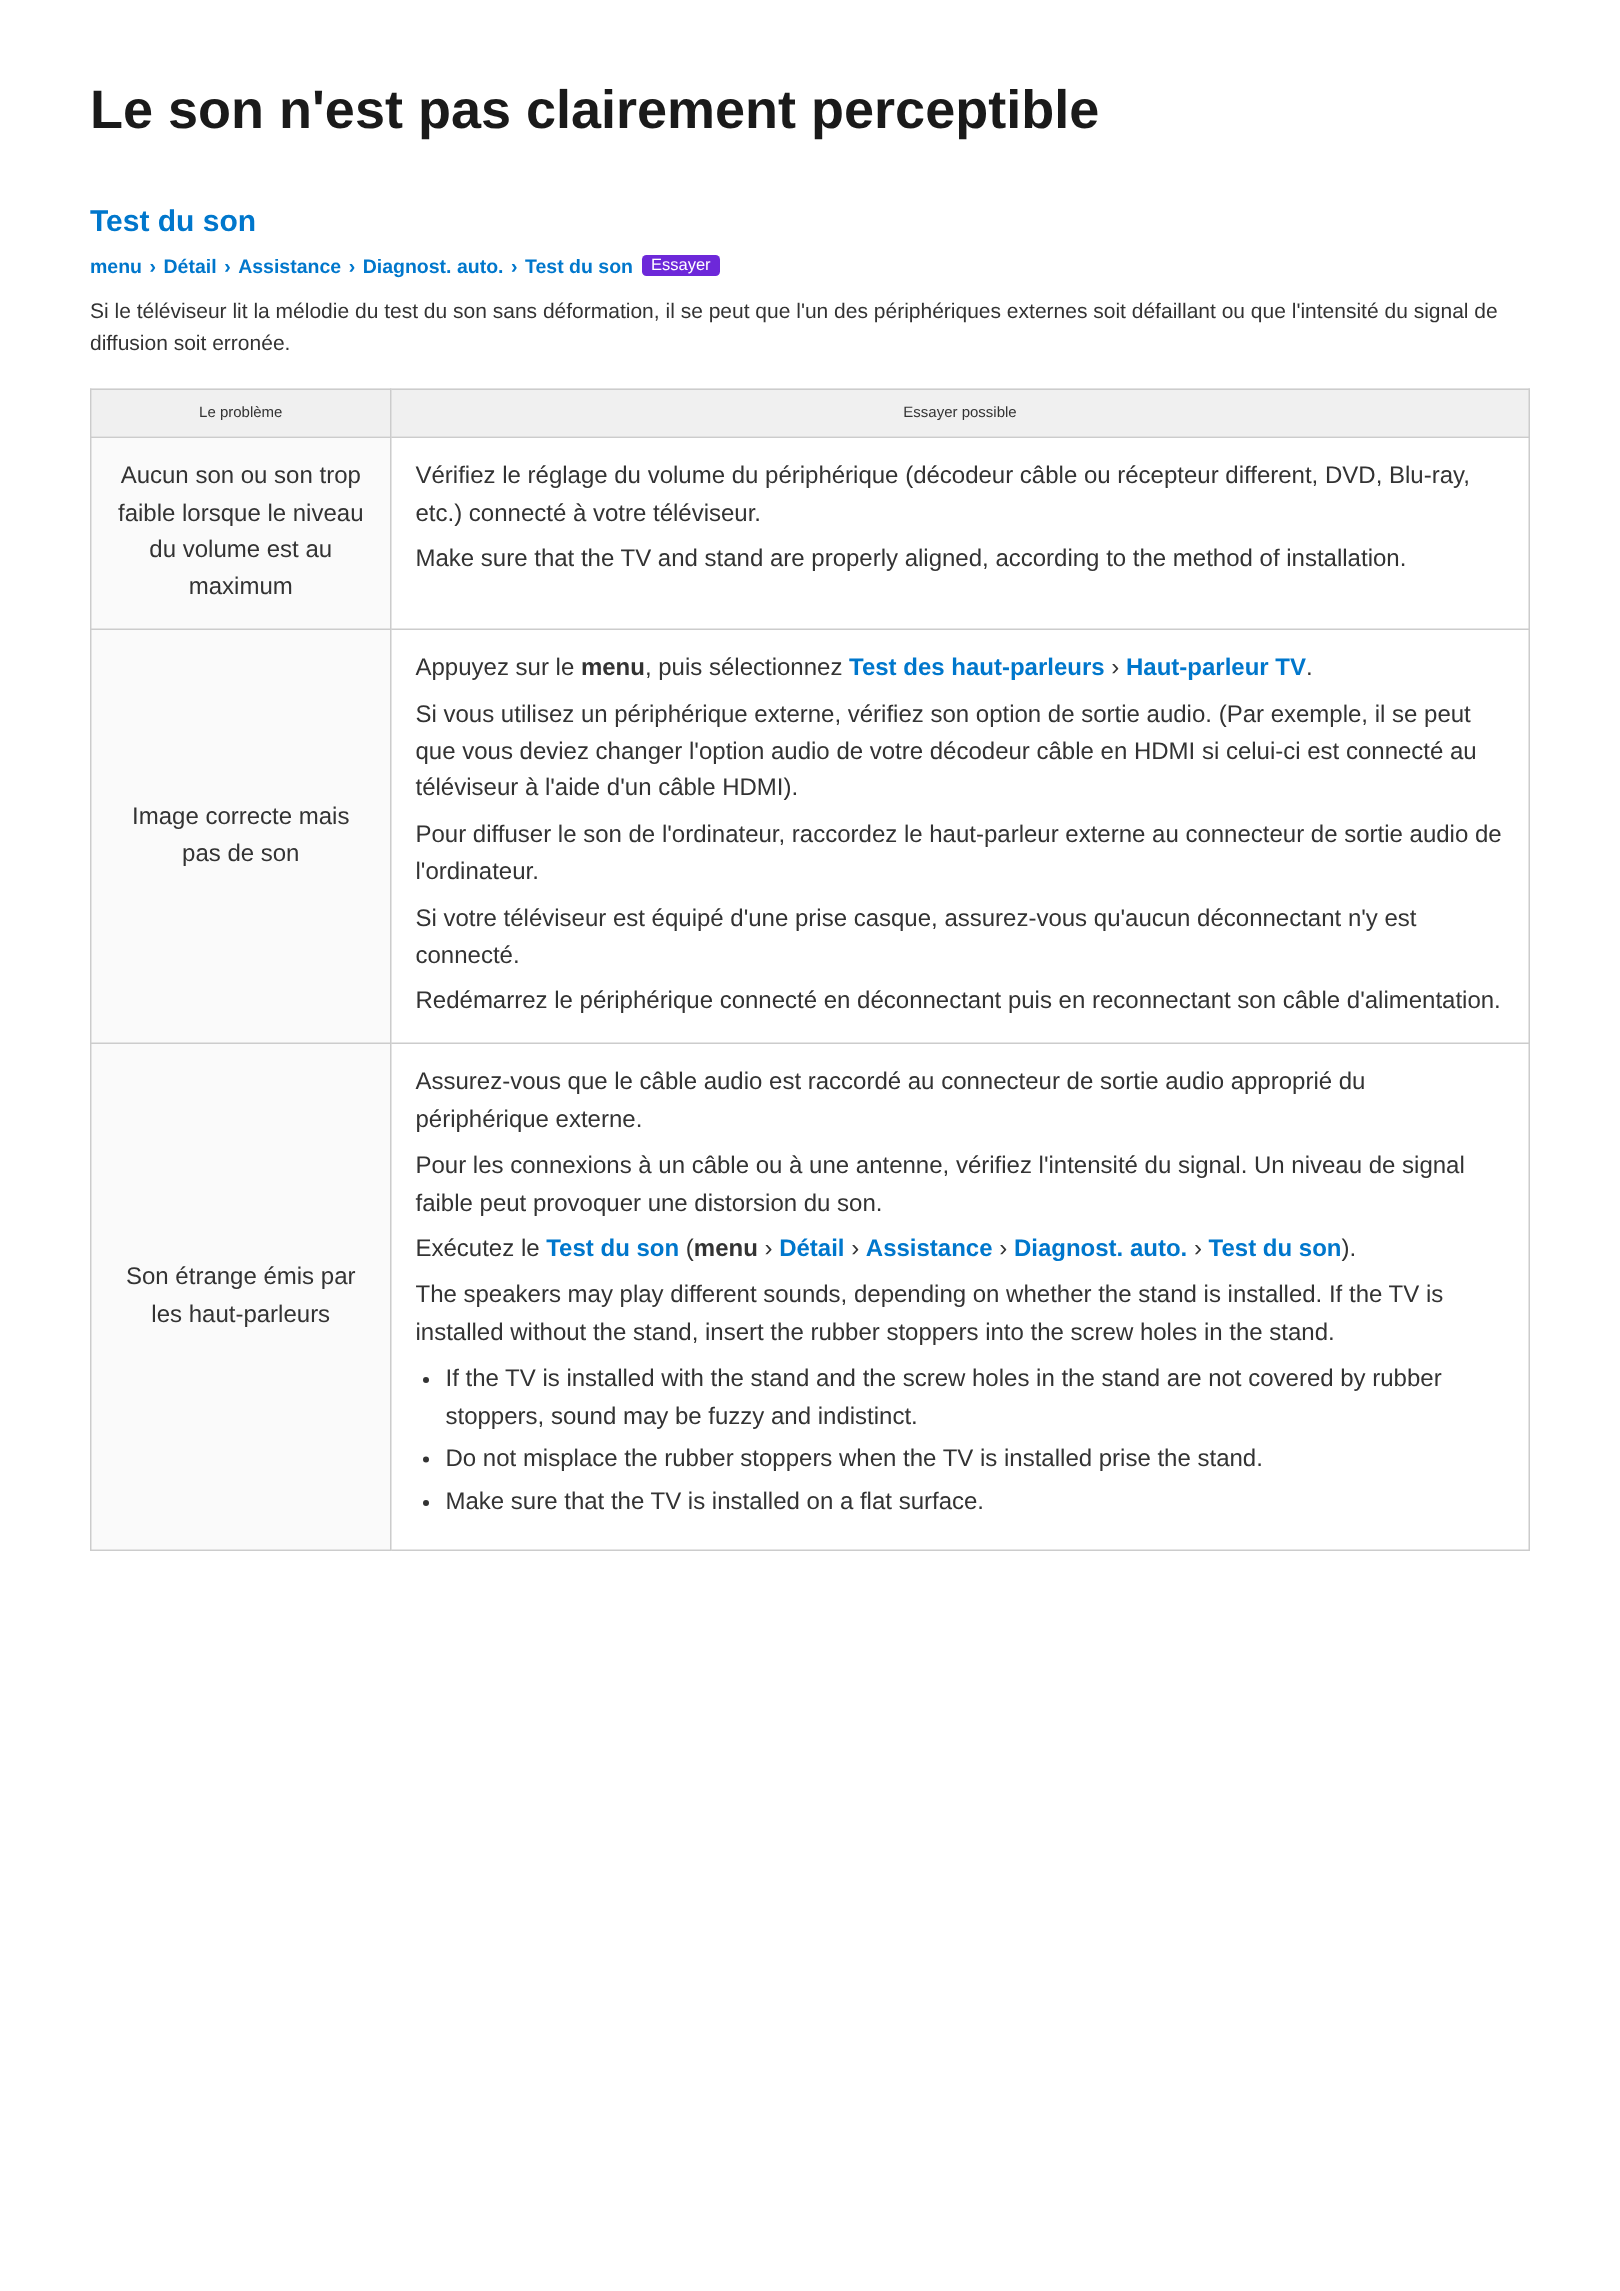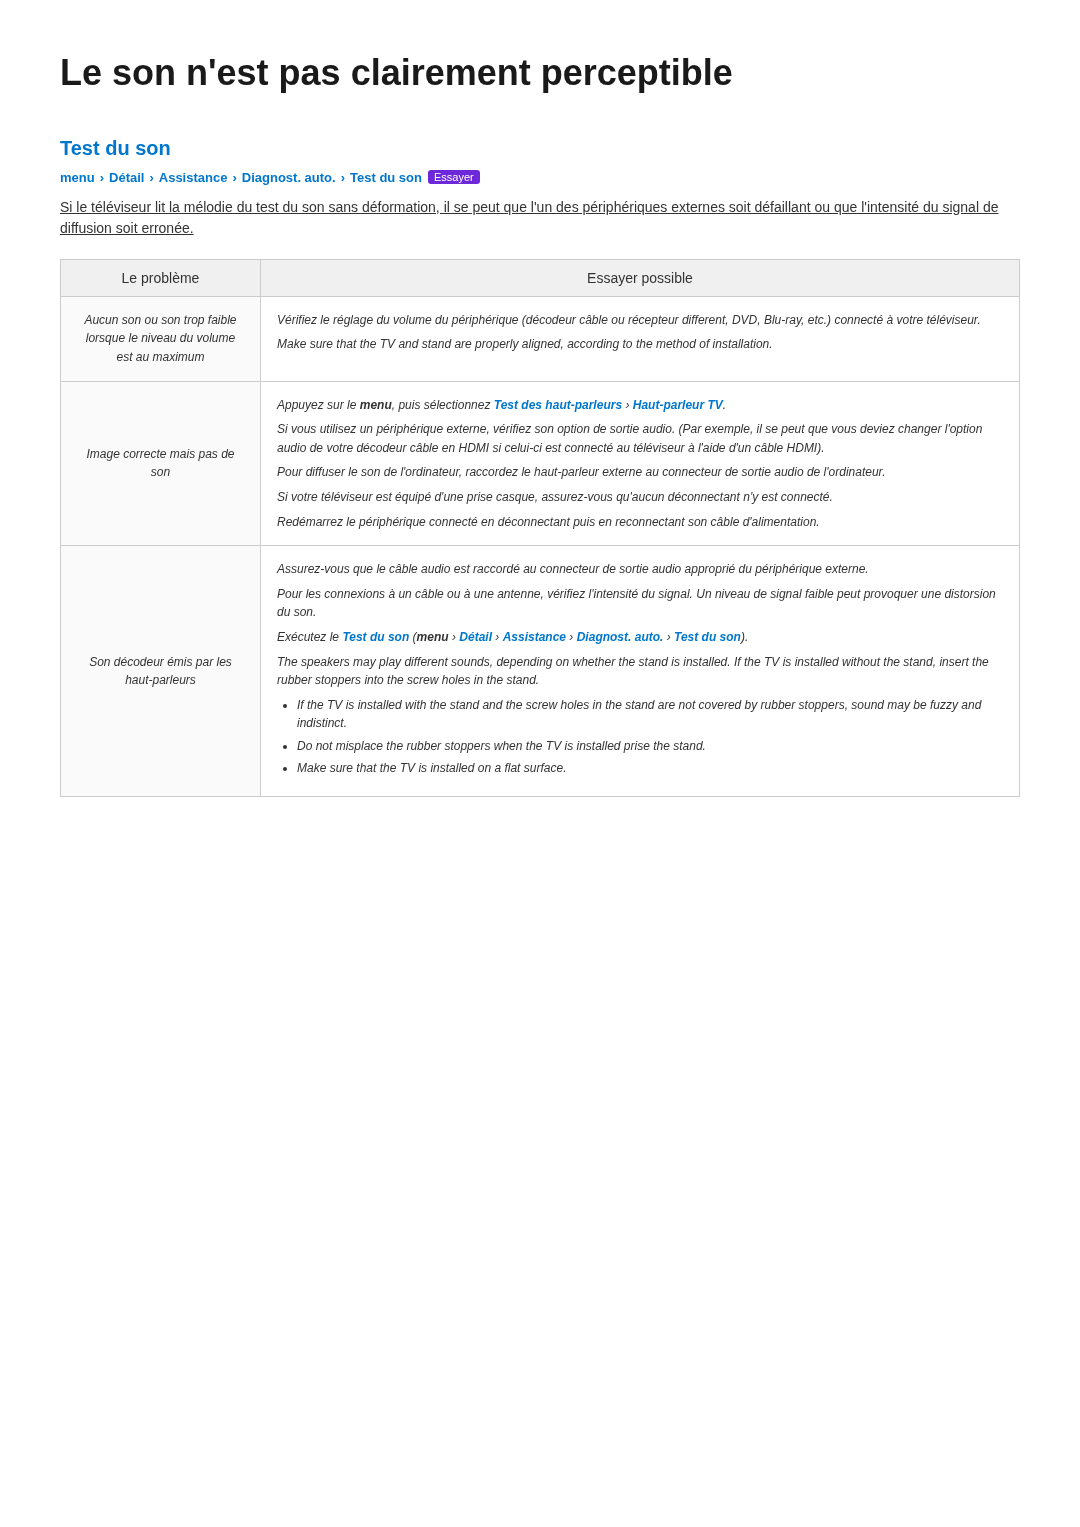--- a/index.html
+++ b/index.html
@@ -61,51 +61,49 @@
       border-radius: 3px;
       margin-left: 4px;
       font-weight: normal;
     }
 
     .intro-text {
       font-size: 14px;
       color: #333;
       margin-bottom: 20px;
       line-height: 1.5;
-      text-decoration: underline;
     }
 
     table {
       width: 100%;
       border-collapse: collapse;
       border: 1px solid #cccccc;
       margin-top: 10px;
     }
 
     thead tr {
       background-color: #f0f0f0;
     }
 
     thead th {
       padding: 10px 16px;
-      font-size: 14px;
+      font-size: 10px;
       font-weight: normal;
       color: #333;
       border: 1px solid #cccccc;
       text-align: center;
     }
 
     tbody td {
       padding: 14px 16px;
       vertical-align: top;
       border: 1px solid #cccccc;
-      font-size: 12px;
+      font-size: 16px;
       line-height: 1.55;
       color: #333;
-      font-style: italic;
     }
 
     tbody td:first-child {
       width: 200px;
       text-align: center;
       vertical-align: middle;
       background-color: #fafafa;
     }
 
     .solution-text p {
@@ -180,21 +178,21 @@
         <div class="solution-text">
           <p>Appuyez sur le <span class="inline-bold">menu</span>, puis sélectionnez <span class="bold-link">Test des haut-parleurs</span> › <span class="bold-link">Haut-parleur TV</span>.</p>
           <p>Si vous utilisez un périphérique externe, vérifiez son option de sortie audio. (Par exemple, il se peut que vous deviez changer l'option audio de votre décodeur câble en HDMI si celui-ci est connecté au téléviseur à l'aide d'un câble HDMI).</p>
           <p>Pour diffuser le son de l'ordinateur, raccordez le haut-parleur externe au connecteur de sortie audio de l'ordinateur.</p>
           <p>Si votre téléviseur est équipé d'une prise casque, assurez-vous qu'aucun déconnectant n'y est connecté.</p>
           <p>Redémarrez le périphérique connecté en déconnectant puis en reconnectant son câble d'alimentation.</p>
         </div>
       </td>
     </tr>
     <tr>
-      <td>Son décodeur émis par les haut-parleurs</td>
+      <td>Son étrange émis par les haut-parleurs</td>
       <td>
         <div class="solution-text">
           <p>Assurez-vous que le câble audio est raccordé au connecteur de sortie audio approprié du périphérique externe.</p>
           <p>Pour les connexions à un câble ou à une antenne, vérifiez l'intensité du signal. Un niveau de signal faible peut provoquer une distorsion du son.</p>
           <p>Exécutez le <span class="bold-link">Test du son</span> (<span class="inline-bold">menu</span> › <span class="bold-link">Détail</span> › <span class="bold-link">Assistance</span> › <span class="bold-link">Diagnost. auto.</span> › <span class="bold-link">Test du son</span>).</p>
           <p>The speakers may play different sounds, depending on whether the stand is installed. If the TV is installed without the stand, insert the rubber stoppers into the screw holes in the stand.</p>
           <ul>
             <li>If the TV is installed with the stand and the screw holes in the stand are not covered by rubber stoppers, sound may be fuzzy and indistinct.</li>
             <li>Do not misplace the rubber stoppers when the TV is installed prise the stand.</li>
             <li>Make sure that the TV is installed on a flat surface.</li>

